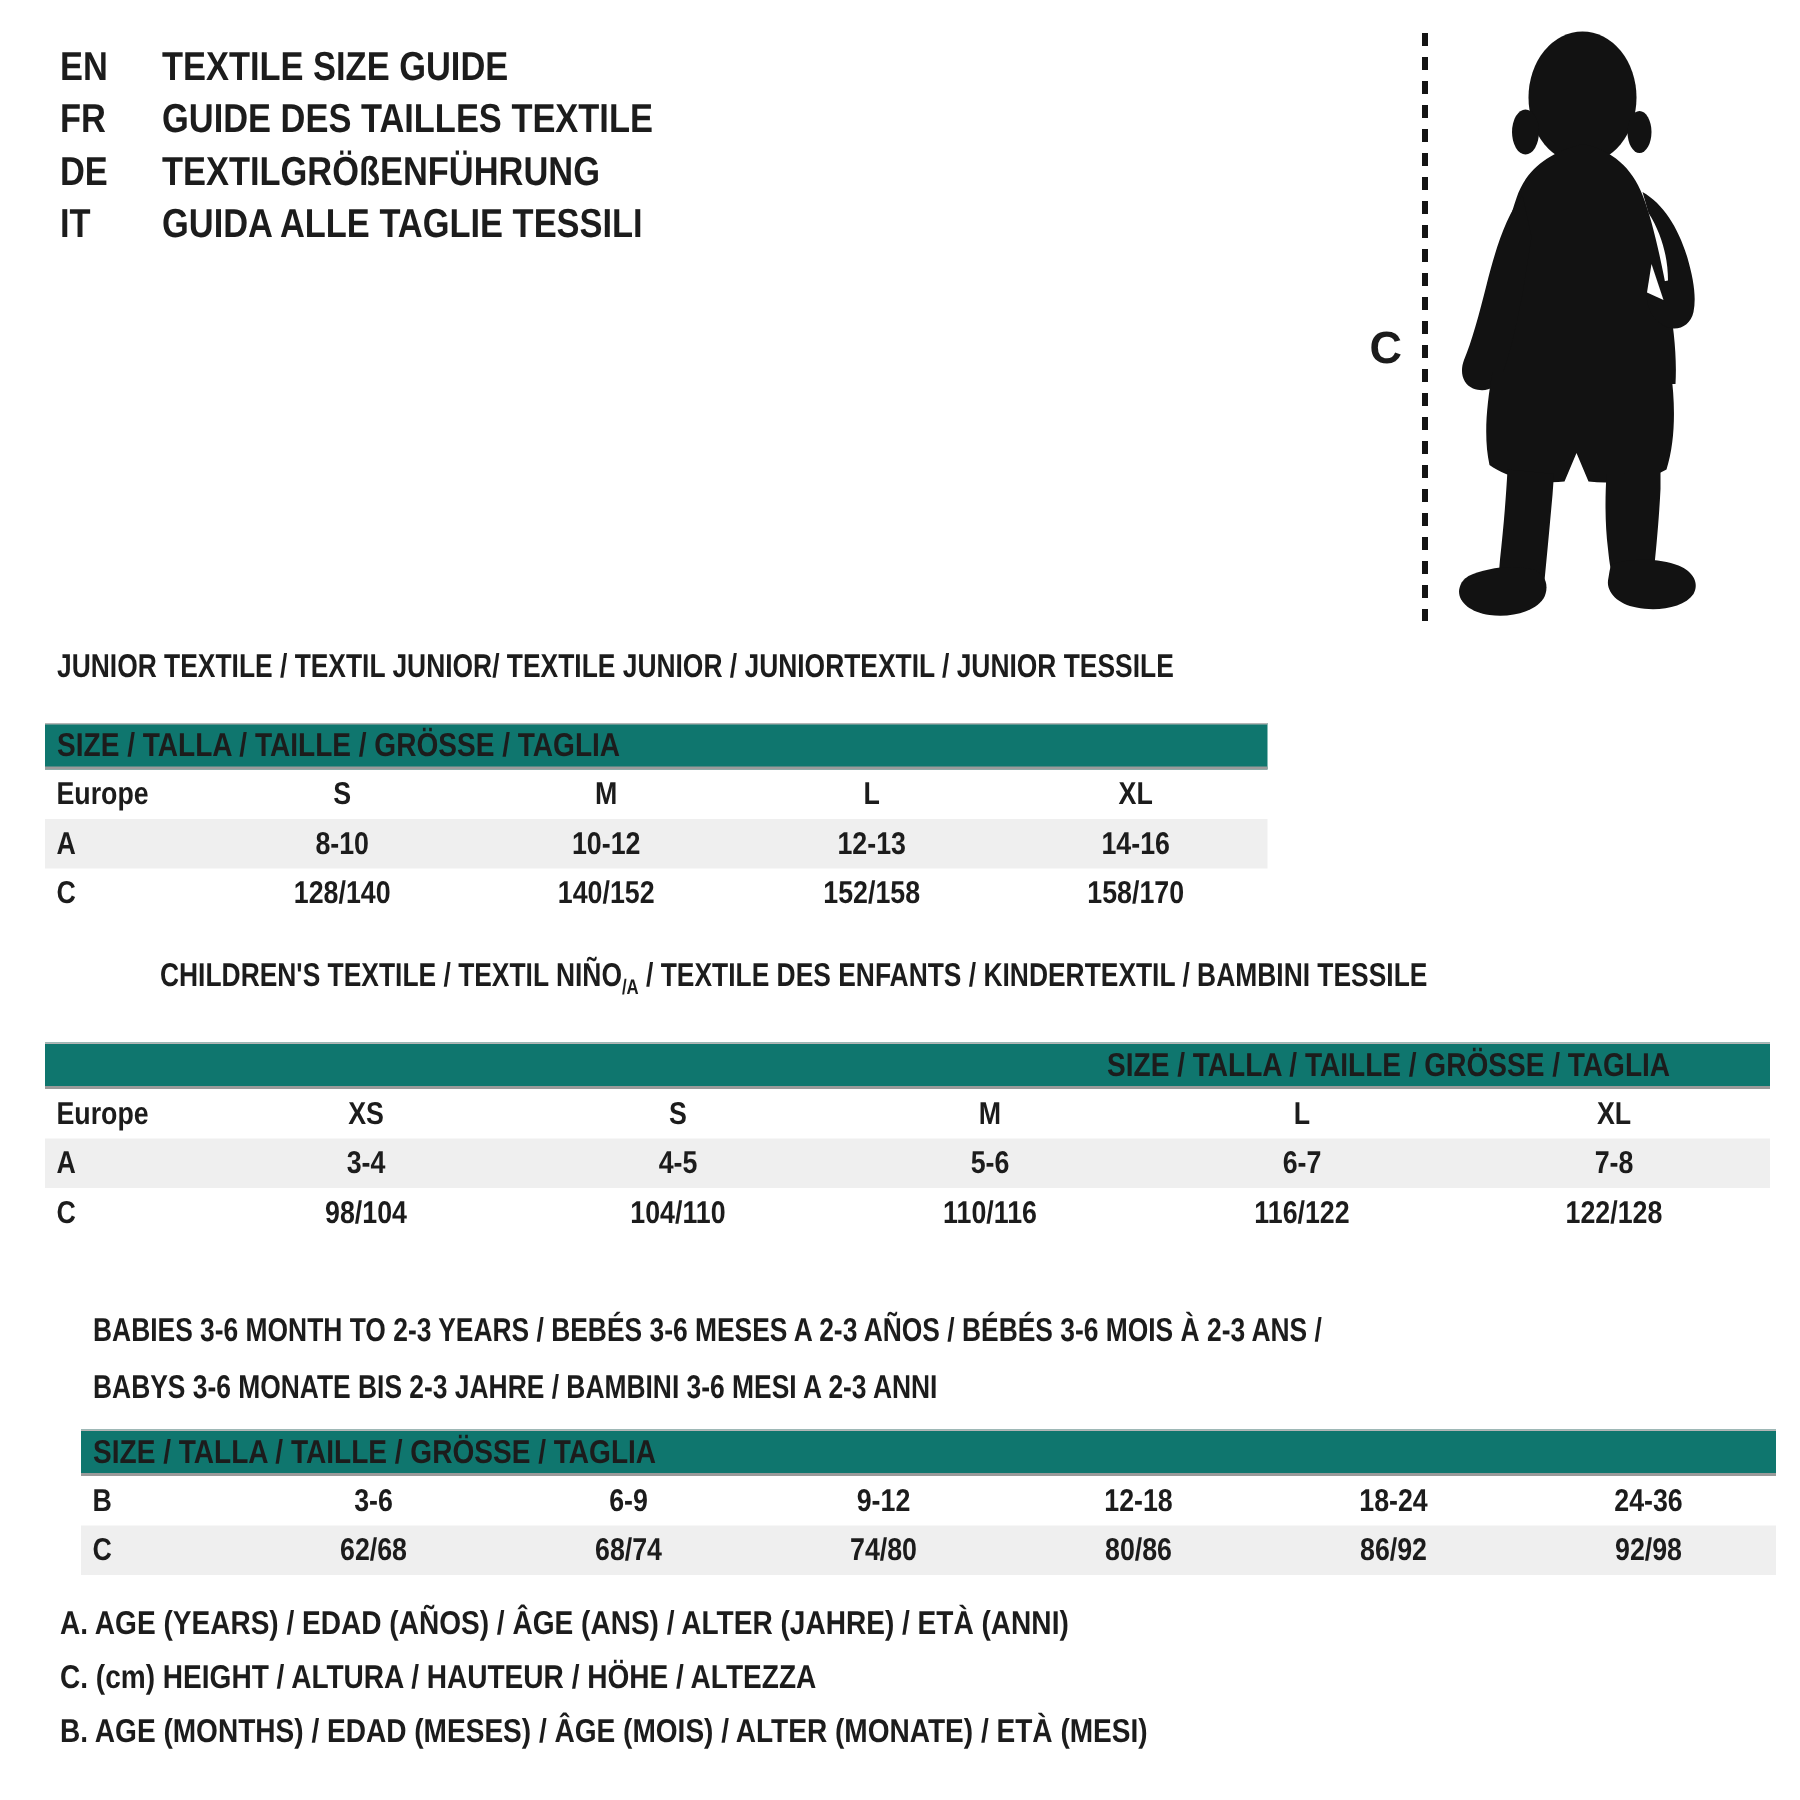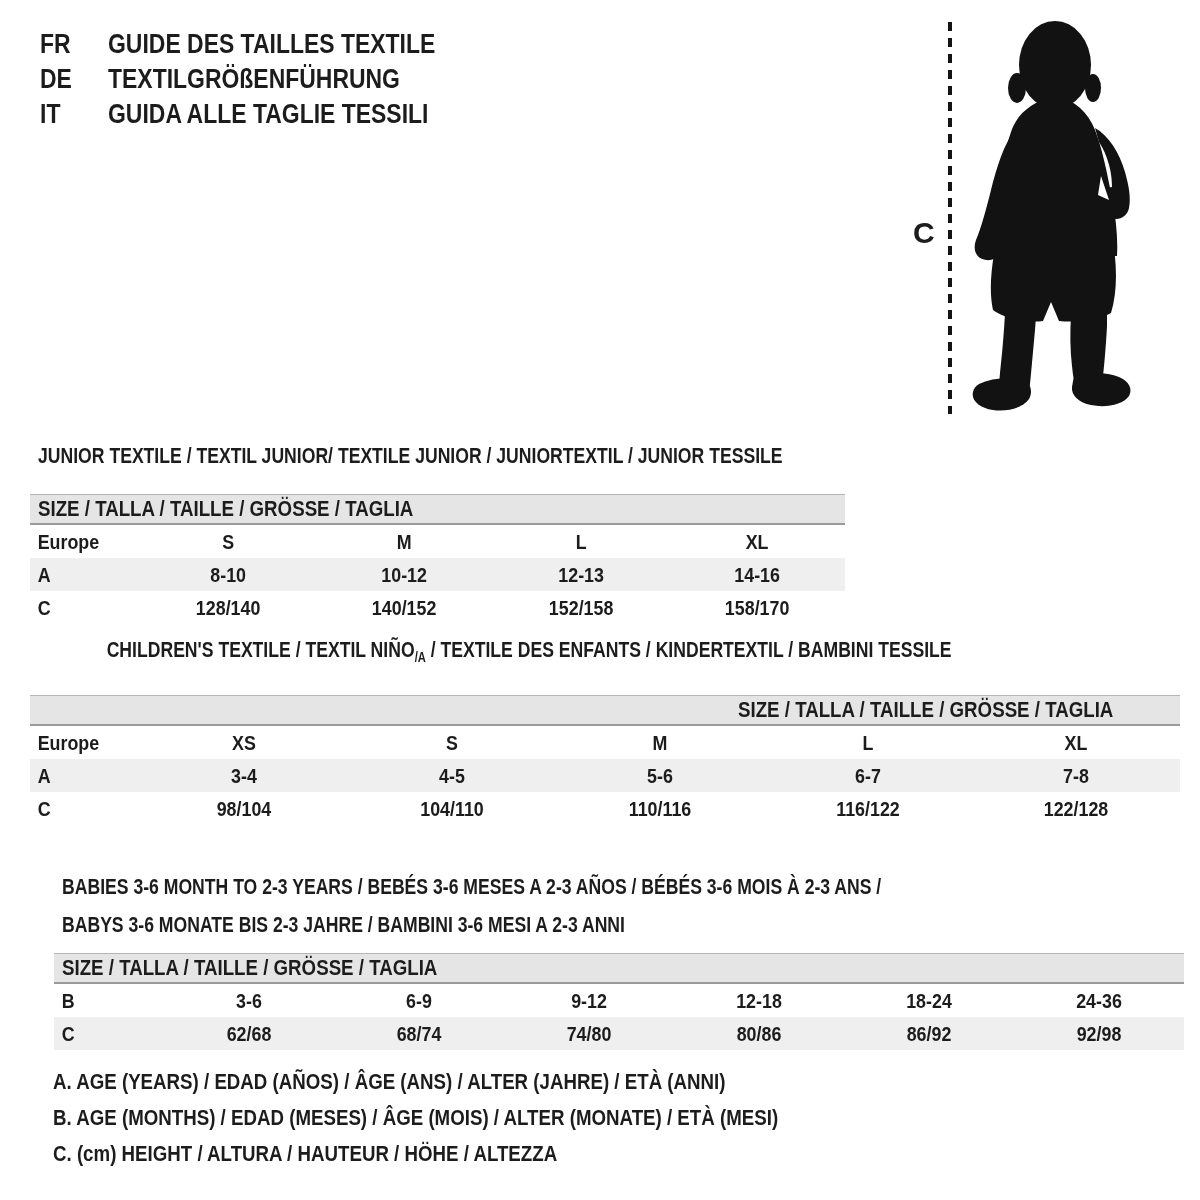--- a/index.html
+++ b/index.html
@@ -23,55 +23,59 @@
   
   #dash-line {
     left:948px; top:22px; width:4px; height:392px;
     background:repeating-linear-gradient(to bottom,#141414 0 9px,transparent 9px 16px);
   }
   #measure-c { left:913px; top:216px; font-size:30px; font-weight:bold; }
   #toddler { left:970px; top:18px; width:172px; height:400px; }
 
   
   .section { position:absolute; left:30px; }
-  #sec-junior   { top:432px; width:815px;margin-top:12px;  }
+  #sec-junior   { top:432px; width:815px;  }
   #sec-children { top:638px; width:1150px;text-align:right; }
   #sec-babies   { top:876px; width:1130px;margin-left:24px; }
 
   .sec-title { font-size:22px; font-weight:bold; line-height:24px; margin-left:8px; }
   #sec-babies .sec-title { line-height:38px; margin-top:-8px; }
 
   .size-bar {
-    background:#e5e5e5; height:28px; line-height:28px;
+    background:#0f766e; height:28px; line-height:28px;
     border-top:1px solid #b5b5b5; border-bottom:2px solid #9a9a9a;
     padding-left:8px; font-weight:bold; font-size:22px;
   }
   #sec-junior .size-bar, #sec-children .size-bar { margin-top:26px; }
   #sec-babies .size-bar { margin-top:9px; }
 
   .trow { display:grid; height:33px; }
   .cols-j { grid-template-columns:110px repeat(4,1fr); }
   .cols-c { grid-template-columns:110px repeat(5,1fr); }
   .cols-b { grid-template-columns:110px repeat(6,1fr); }
   .row-alt { background:#efefef; }
   .cell {
     display:flex; align-items:center; justify-content:center;
     font-weight:bold; font-size:21px;
     transform:scaleX(0.85); transform-origin:50% 50%; white-space:nowrap;
   }
   .rowlabel { justify-content:flex-start; padding-left:9px; transform-origin:0 50%; }
 
   
-  #legend { left:45px; top:1064px; }
+  #legend { left:32px; top:1064px; }
   .legend-line { font-size:22px; font-weight:bold; line-height:36px; padding-left:8px; }
 </style>
 </head>
 <body>
 
 <div id="langs" class="abs">
+  <div class="lang-row">
+    <span class="lang-code"><span class="cond">EN</span></span>
+    <span class="lang-title"><span class="cond">TEXTILE SIZE GUIDE</span></span>
+  </div>
   <div class="lang-row">
     <span class="lang-code"><span class="cond">FR</span></span>
     <span class="lang-title"><span class="cond">GUIDE DES TAILLES TEXTILE</span></span>
   </div>
   <div class="lang-row">
     <span class="lang-code"><span class="cond">DE</span></span>
     <span class="lang-title"><span class="cond">TEXTILGRÖßENFÜHRUNG</span></span>
   </div>
   <div class="lang-row">
     <span class="lang-code"><span class="cond">IT</span></span>
@@ -178,15 +182,15 @@
     <div class="cell">68/74</div>
     <div class="cell">74/80</div>
     <div class="cell">80/86</div>
     <div class="cell">86/92</div>
     <div class="cell">92/98</div>
   </div>
 </div>
 
 <div id="legend" class="abs">
   <div class="legend-line"><span class="cond">A. AGE (YEARS) / EDAD (AÑOS) / ÂGE (ANS) / ALTER (JAHRE) / ETÀ (ANNI)</span></div>
+  <div class="legend-line"><span class="cond">C. (cm) HEIGHT / ALTURA / HAUTEUR / HÖHE / ALTEZZA</span></div>
   <div class="legend-line"><span class="cond">B. AGE (MONTHS) / EDAD (MESES) / ÂGE (MOIS) / ALTER (MONATE) / ETÀ (MESI)</span></div>
-  <div class="legend-line"><span class="cond">C. (cm) HEIGHT / ALTURA / HAUTEUR / HÖHE / ALTEZZA</span></div>
 </div>
 
 </body></html>

